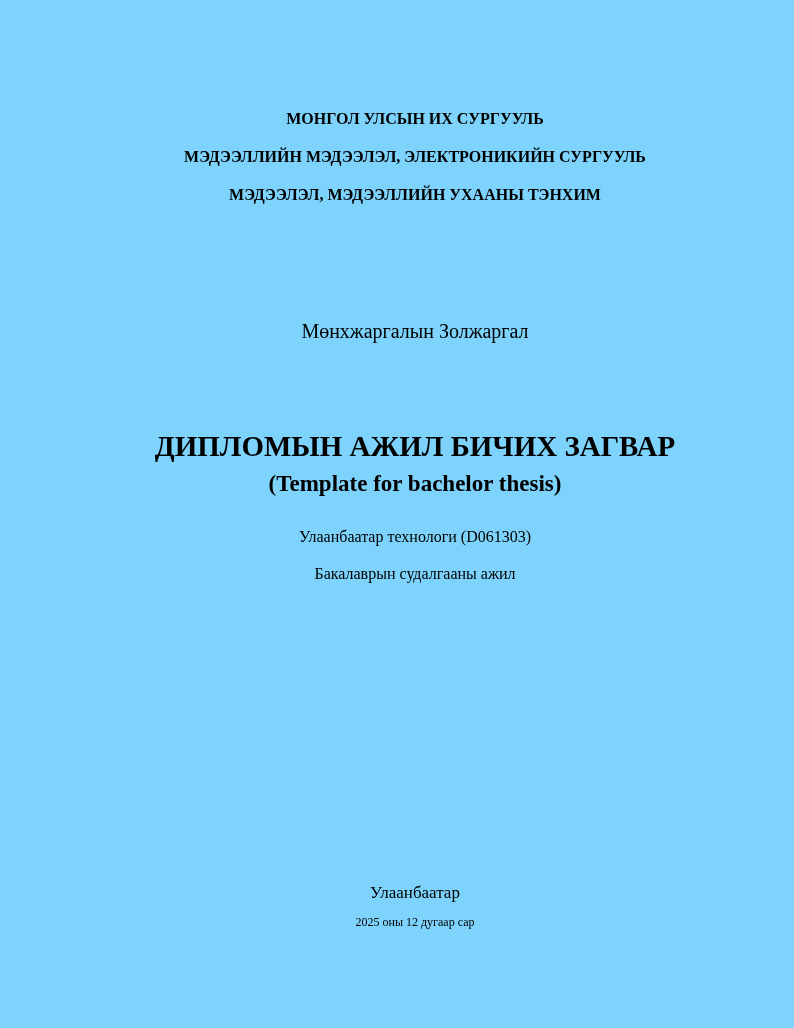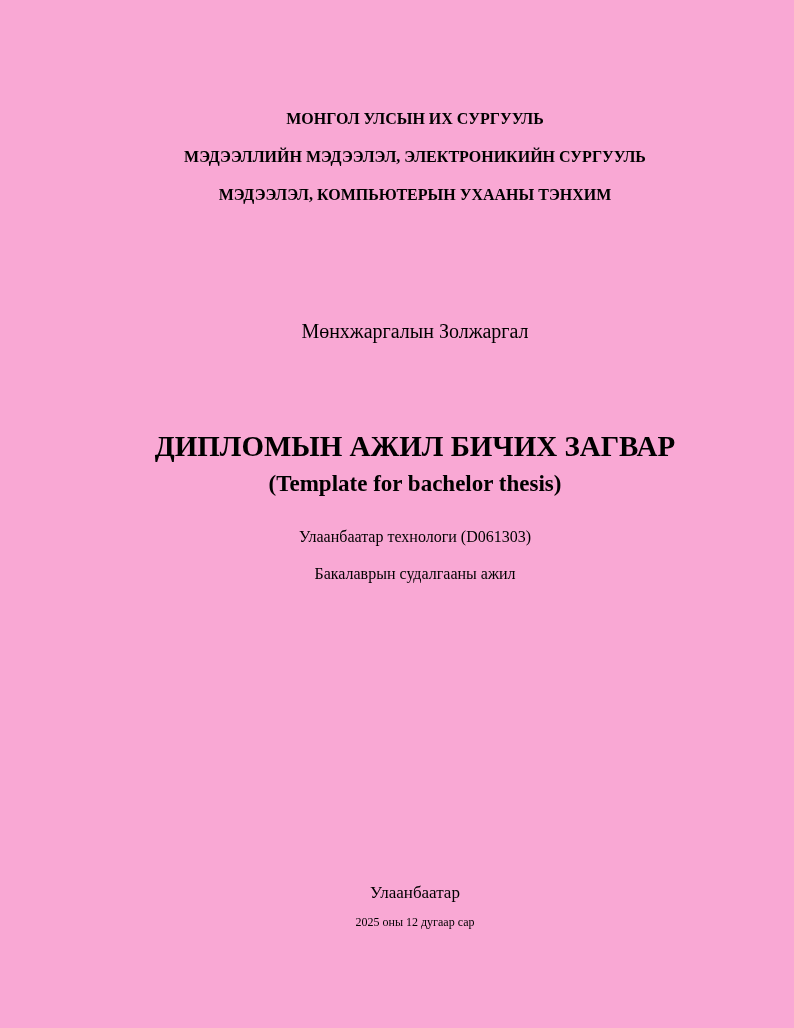--- a/index.html
+++ b/index.html
@@ -5,21 +5,21 @@
   * { margin: 0; padding: 0; box-sizing: border-box; }
   html, body {
     width: 794px;
     height: 1028px;
     background: #ffffff;
   }
   .page {
     position: relative;
     width: 794px;
     height: 1028px;
-    background: #f9a8d4;
+    background: #7dd3fc;
     color: #000000;
     font-family: "Liberation Serif", "DejaVu Serif", serif;
     overflow: hidden;
   }
   
   .block {
     position: absolute;
     left: 95px;
     width: 640px;
     text-align: center;
@@ -69,21 +69,21 @@
   }
 </style>
 </head>
 <body>
 
 <div class="page">
 
   <div class="block header-block">
     <div>МОНГОЛ УЛСЫН ИХ СУРГУУЛЬ</div>
     <div>МЭДЭЭЛЛИЙН МЭДЭЭЛЭЛ, ЭЛЕКТРОНИКИЙН СУРГУУЛЬ</div>
-    <div>МЭДЭЭЛЭЛ, КОМПЬЮТЕРЫН УХААНЫ ТЭНХИМ</div>
+    <div>МЭДЭЭЛЭЛ, МЭДЭЭЛЛИЙН УХААНЫ ТЭНХИМ</div>
   </div>
 
   <div class="block author-block">Мөнхжаргалын Золжаргал</div>
 
   <div class="block subtitle-block">(Template for bachelor thesis)</div>
 
   <div class="block title-block">ДИПЛОМЫН АЖИЛ БИЧИХ ЗАГВАР</div>
 
   <div class="block program-block">
     <div>Улаанбаатар технологи (D061303)</div>

